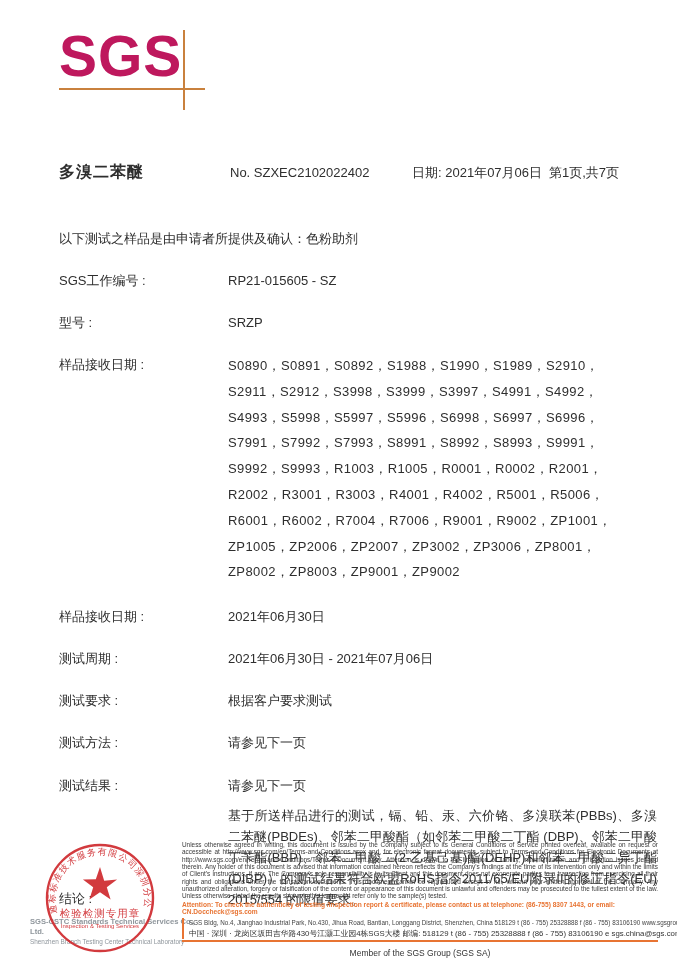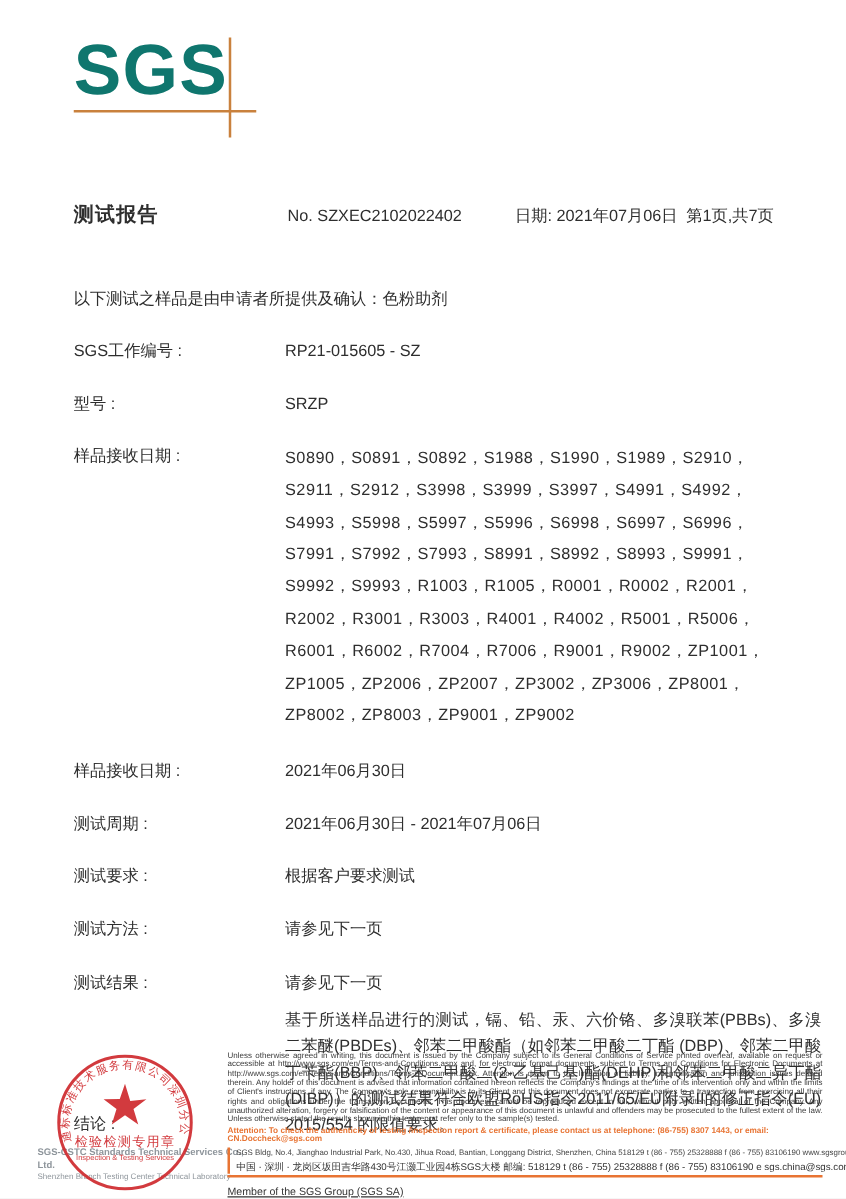--- a/index.html
+++ b/index.html
@@ -12,21 +12,21 @@
     color:#2e2e2e;
     box-sizing:border-box;
     padding:24px 20px 0 59px;
     overflow:hidden;
   }
   
   .logo-wrap{position:relative;height:86px;}
   .sgs-text{
     position:absolute;left:0;top:2px;
     font-size:57px;font-weight:bold;line-height:60px;
-    color:#0f766e;letter-spacing:1px;
+    color:#be185d;letter-spacing:1px;
   }
   .logo-hline{position:absolute;left:0;top:64px;width:146px;height:2px;background:#c9813d;}
   .logo-vline{position:absolute;left:124px;top:6px;width:2px;height:80px;background:#c9813d;}
   
   .header-row{display:flex;align-items:baseline;margin-top:10px;font-size:13px;}
   .header-title{width:171px;font-size:16px;font-weight:bold;letter-spacing:1px;}
   .header-no{width:182px;}
   .header-date{width:137px;}
   .header-page{flex:none;margin-top:44px;}
   
@@ -50,21 +50,21 @@
   }
   .attention{
     font-size:6.6px;line-height:7.5px;font-weight:bold;color:#e87433;margin:1px 0 0 0;
   }
   .addr-block{
     margin-top:2px;border-left:2px solid #e87433;padding-left:5px;
   }
   .addr-en{font-size:6.3px;line-height:10px;color:#444;white-space:nowrap;}
   .addr-cn{font-size:7.8px;line-height:11px;color:#333;white-space:nowrap;}
   .footer-rule{margin-top:1px;height:2px;background:#e87433;}
-  .member{margin-top:6px;text-align:left;font-size:8.5px;color:#333;text-decoration:underline;}
+  .member{margin-top:6px;text-align:center;font-size:8.5px;color:#333;}
   
   .stamp-company{
     position:absolute;left:30px;top:917px;width:170px;
     color:#8f969c;line-height:10px;
   }
   .stamp-company .l1{font-size:7.6px;font-weight:bold;}
   .stamp-company .l2{font-size:6.4px;}
   .stamp-svg{position:absolute;left:42px;top:841px;opacity:0.92;}
 </style>
 </head>
@@ -72,21 +72,21 @@
 
 <div class="page">
 
   <div class="logo-wrap">
     <div class="sgs-text">SGS</div>
     <div class="logo-hline"></div>
     <div class="logo-vline"></div>
   </div>
 
   <div class="header-row">
-    <div class="header-title">测试报告</div>
+    <div class="header-title">多溴二苯醚</div>
     <div class="header-no">No. SZXEC2102022402</div>
     <div class="header-date">日期: 2021年07月06日</div>
     <div class="header-page">第1页,共7页</div>
   </div>
 
 
   <div class="intro">以下测试之样品是由申请者所提供及确认：色粉助剂</div>
 
   <div class="fields">
 

